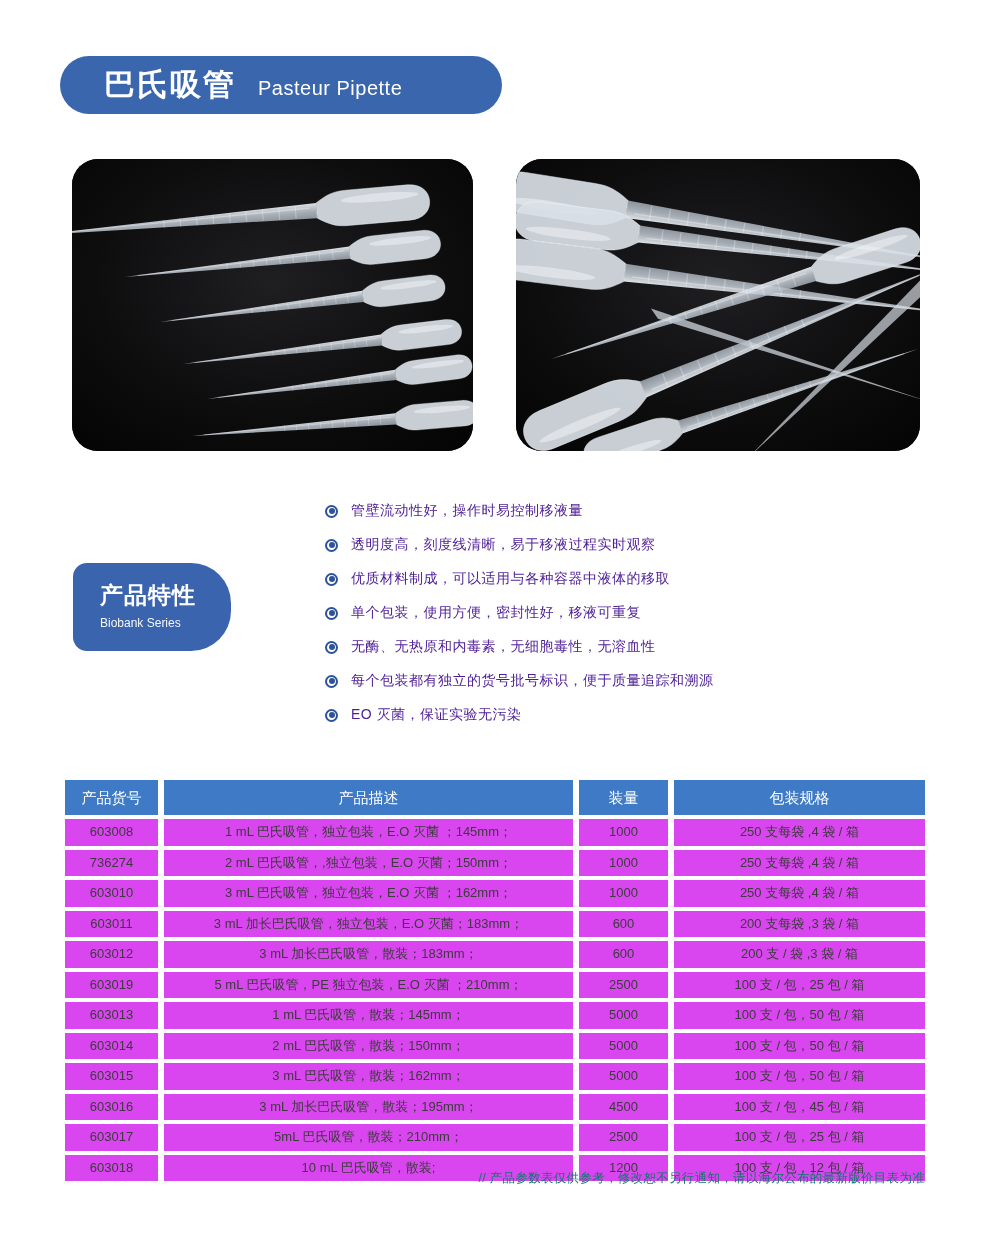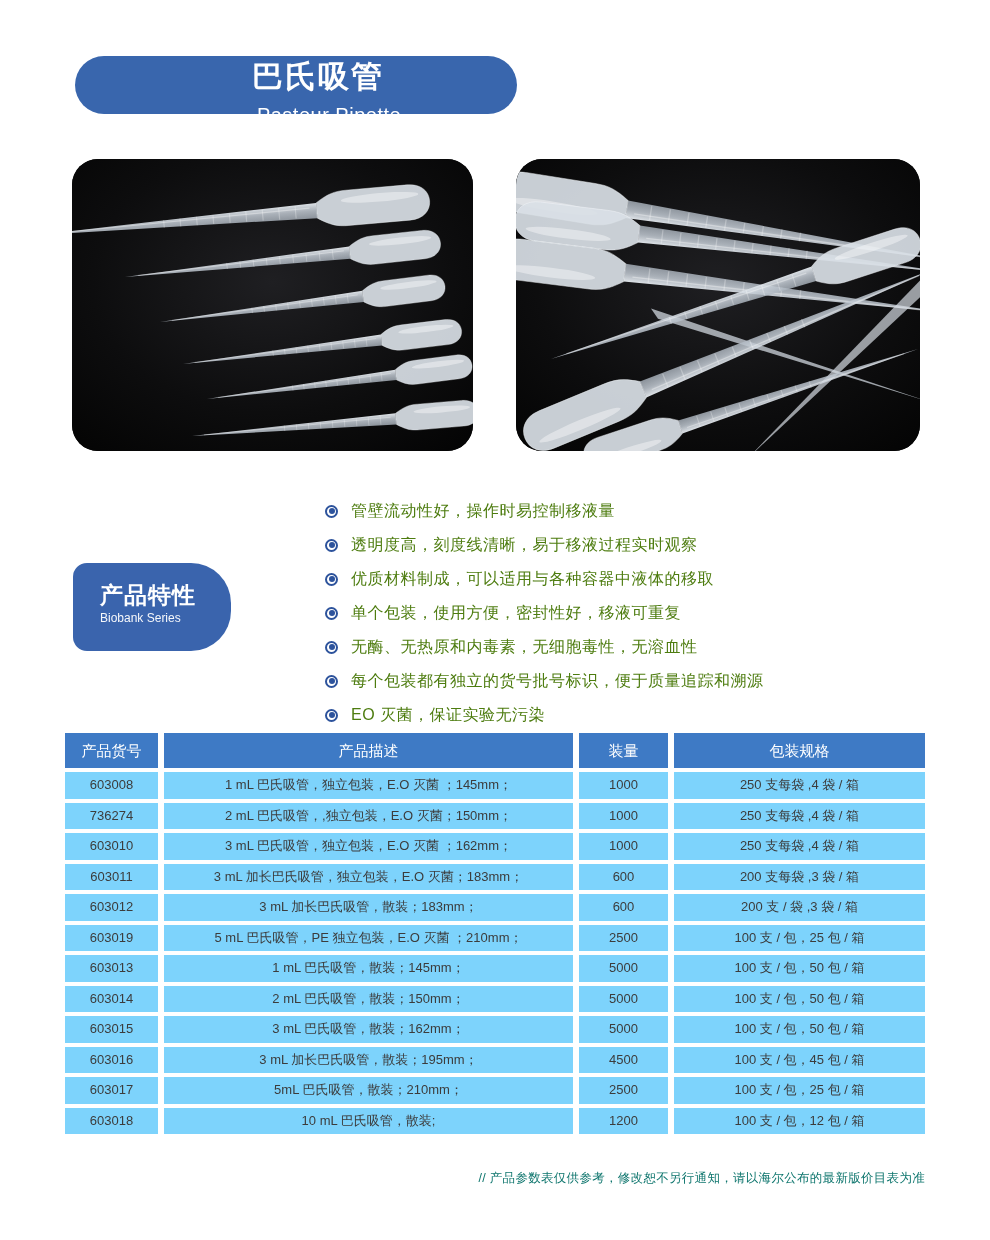--- a/index.html
+++ b/index.html
@@ -1,48 +1,48 @@
 <!DOCTYPE html>
 <html><head>
 <meta charset="utf-8">
 <style>
   html,body{margin:0;padding:0;background:#ffffff;}
   *{box-sizing:border-box;}
   body{font-family:"Liberation Sans","DejaVu Sans",sans-serif;}
   .page{position:relative;width:990px;height:1240px;background:#ffffff;overflow:hidden;}
 
   
-  .banner{position:absolute;left:75px;top:56px;width:442px;height:58px;
-    background:#3966ad;border-radius:29px;display:flex;align-items:center;padding-left:44px;flex-direction:column;}
+  .banner{position:absolute;left:60px;top:56px;width:442px;height:58px;
+    background:#3966ad;border-radius:29px;display:flex;align-items:center;padding-left:44px;}
   .banner .zh{color:#ffffff;font-size:31px;font-weight:bold;letter-spacing:2px;}
   .banner .en{color:#ffffff;font-size:20px;margin-left:22px;margin-top:6px;letter-spacing:0.5px;}
 
   
   .photo{position:absolute;top:159px;height:292px;border-radius:26px;overflow:hidden;background:#0a0a0a;}
   .photo.left{left:72px;width:401px;}
   .photo.right{left:516px;width:404px;}
   .photo svg{display:block;width:100%;height:100%;}
 
   
   .feat-box{position:absolute;left:73px;top:563px;width:158px;height:88px;background:#3a64ad;
     border-radius:14px 40px 40px 14px;color:#fff;padding:17px 0 11px 27px;}
   .feat-box .t{font-size:23px;font-weight:bold;letter-spacing:1px;}
-  .feat-box .s{font-size:12px;opacity:.95;}
+  .feat-box .s{font-size:12px;margin-top:5px;opacity:.95;}
 
   .features{position:absolute;left:325px;top:494px;}
   .feature{display:flex;align-items:center;height:34px;}
   .bullet{width:13px;height:13px;border:2px solid #2d539c;border-radius:50%;position:relative;flex:0 0 13px;}
   .bullet::after{content:"";position:absolute;inset:1.5px;background:#2d539c;border-radius:50%;}
-  .ftext{margin-left:13px;font-size:16px;color:#4d7c0f;letter-spacing:0.5px;white-space:nowrap;}
-
-  
-  .table{position:absolute;left:65px;top:733px;width:884px;display:grid;
+  .ftext{margin-left:13px;font-size:14px;color:#4c1d95;letter-spacing:0.5px;white-space:nowrap;}
+
+  
+  .table{position:absolute;left:65px;top:780px;width:884px;display:grid;
     grid-template-columns:93px 409px 89px 251px;column-gap:6px;row-gap:4px;}
   .th{background:#3e7ac5;color:#ffffff;font-size:15px;height:35px;line-height:35px;text-align:center;}
-  .td{background:#7dd3fc;color:#3c3c3c;font-size:13px;height:26.5px;line-height:26.5px;text-align:center;
+  .td{background:#d946ef;color:#3c3c3c;font-size:13px;height:26.5px;line-height:26.5px;text-align:center;
     white-space:nowrap;overflow:hidden;}
 
   .footnote{position:absolute;right:65px;top:1170px;font-size:12.5px;color:#0f766e;letter-spacing:0.3px;}
 </style>
 </head>
 <body>
 
 <div class="page">
 
   <div class="banner">

